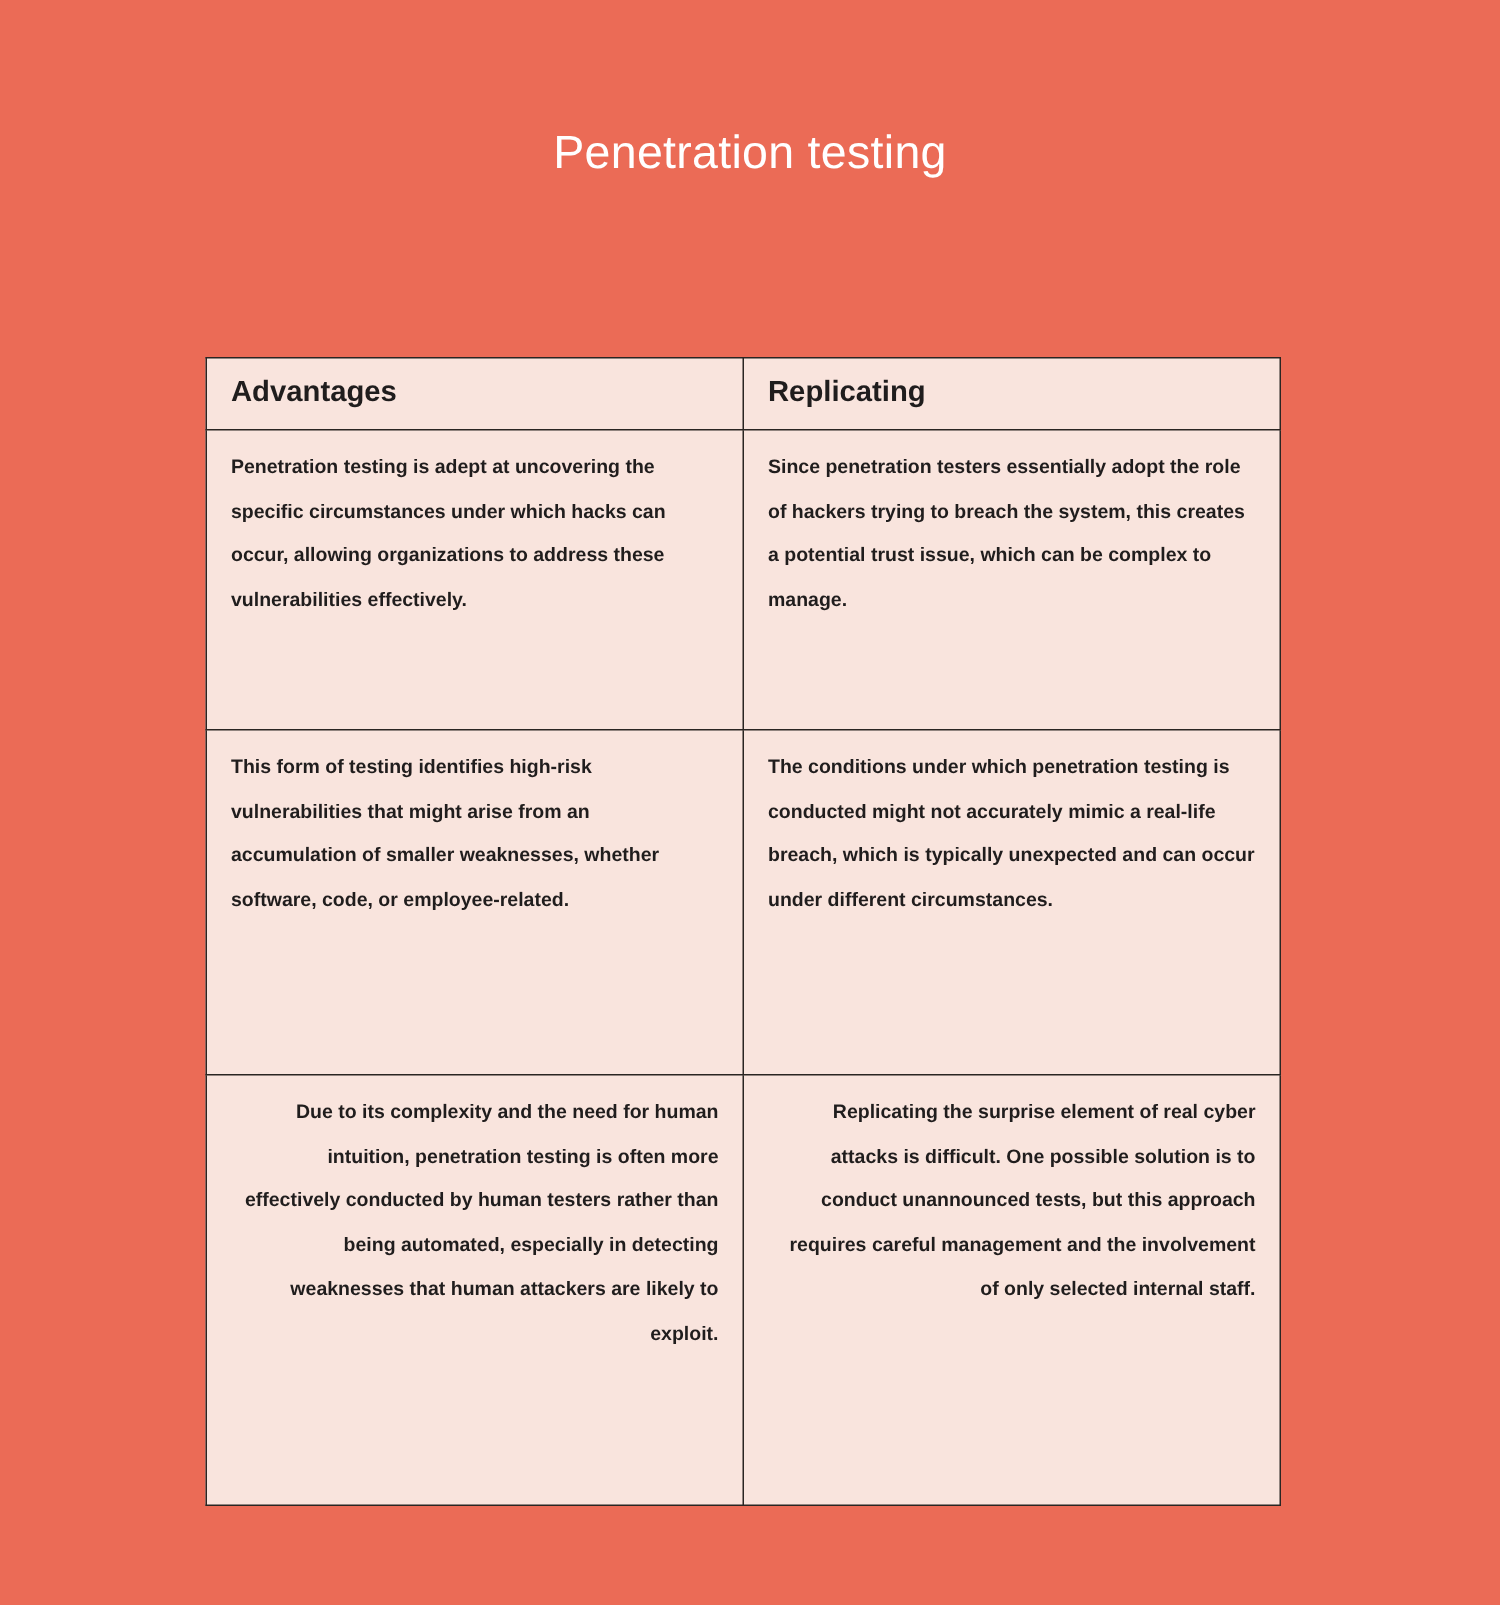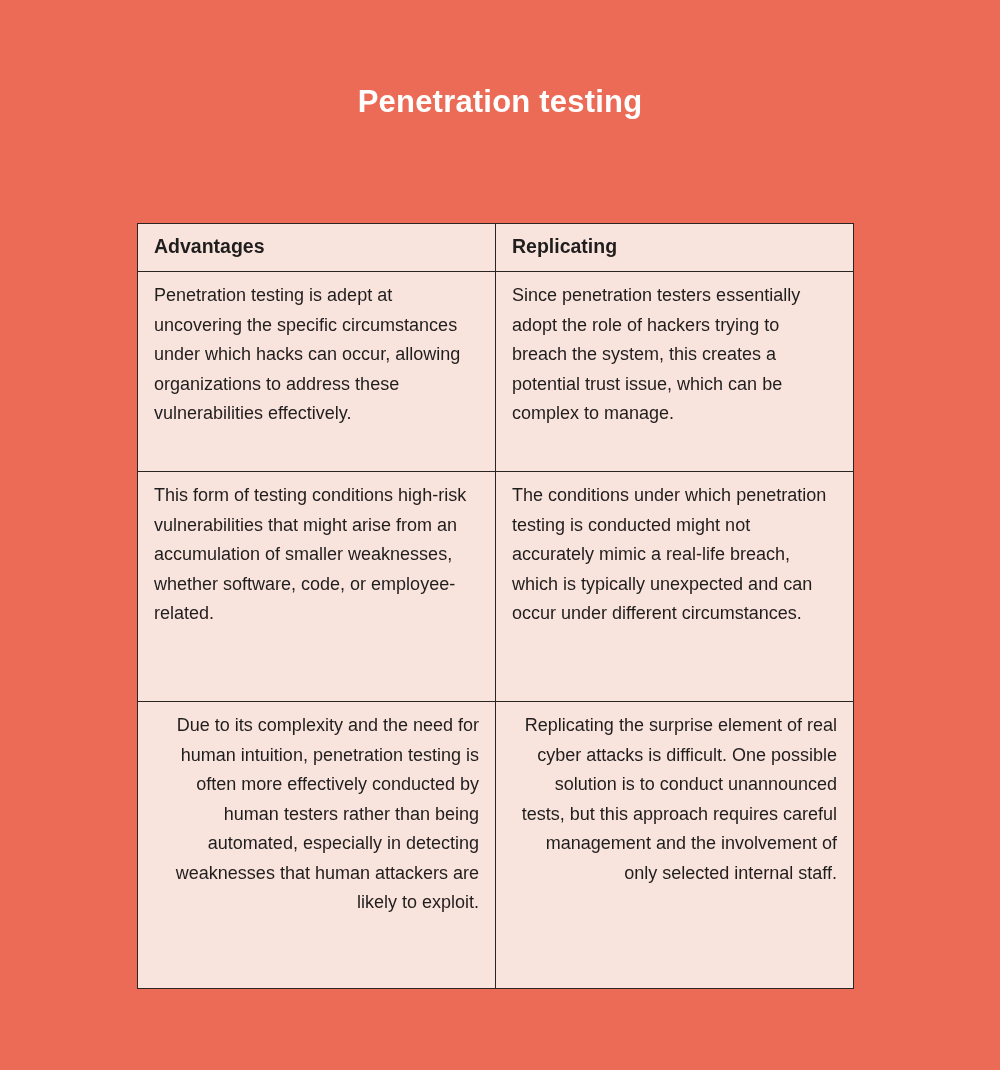--- a/index.html
+++ b/index.html
@@ -18,28 +18,28 @@
     background: var(--background, #EB6B56);
   }
 
   .title {
     position: absolute;
     top: 84px;
     left: 0;
     width: 100%;
     text-align: center;
     font-size: 31px;
-    font-weight: 700;
+    font-weight: 400;
     letter-spacing: 0.2px;
     color: var(--title_text, #FFFFFF);
   }
 
   table.cmp-table {
     position: absolute;
-    top: 223px;
+    top: 238px;
     left: 137px;
     width: 717px;
     border-collapse: collapse;
     table-layout: fixed;
     background: var(--table_cell_bg, #F9E4DD);
   }
 
   .cmp-table th,
   .cmp-table td {
     width: 50%;
@@ -54,23 +54,23 @@
   .cmp-table th {
     height: 48px;
     font-size: 19.5px;
     font-weight: 700;
     vertical-align: middle;
     padding-top: 4px;
     padding-bottom: 6px;
   }
 
   .cmp-table td {
-    font-size: 18px;
+    font-size: 13px;
     line-height: 29.5px;
-    font-weight: 400;
+    font-weight: 700;
   }
 
   tr.row-0 td { height: 200px; }
   tr.row-1 td { height: 230px; }
   tr.row-2 td { height: 287px; text-align: right; }
 </style>
 </head>
 <body>
 
 <div class="canvas">
@@ -83,21 +83,21 @@
         <th>Advantages</th>
         <th>Replicating</th>
       </tr>
     </thead>
     <tbody>
       <tr class="row-0">
         <td>Penetration testing is adept at uncovering the specific circumstances under which hacks can occur, allowing organizations to address these vulnerabilities effectively.</td>
         <td>Since penetration testers essentially adopt the role of hackers trying to breach the system, this creates a potential trust issue, which can be complex to manage.</td>
       </tr>
       <tr class="row-1">
-        <td>This form of testing conditions high-risk vulnerabilities that might arise from an accumulation of smaller weaknesses, whether software, code, or employee-related.</td>
+        <td>This form of testing identifies high-risk vulnerabilities that might arise from an accumulation of smaller weaknesses, whether software, code, or employee-related.</td>
         <td>The conditions under which penetration testing is conducted might not accurately mimic a real-life breach, which is typically unexpected and can occur under different circumstances.</td>
       </tr>
       <tr class="row-2">
         <td>Due to its complexity and the need for human intuition, penetration testing is often more effectively conducted by human testers rather than being automated, especially in detecting weaknesses that human attackers are likely to exploit.</td>
         <td>Replicating the surprise element of real cyber attacks is difficult. One possible solution is to conduct unannounced tests, but this approach requires careful management and the involvement of only selected internal staff.</td>
       </tr>
     </tbody>
   </table>
 
 </div>

